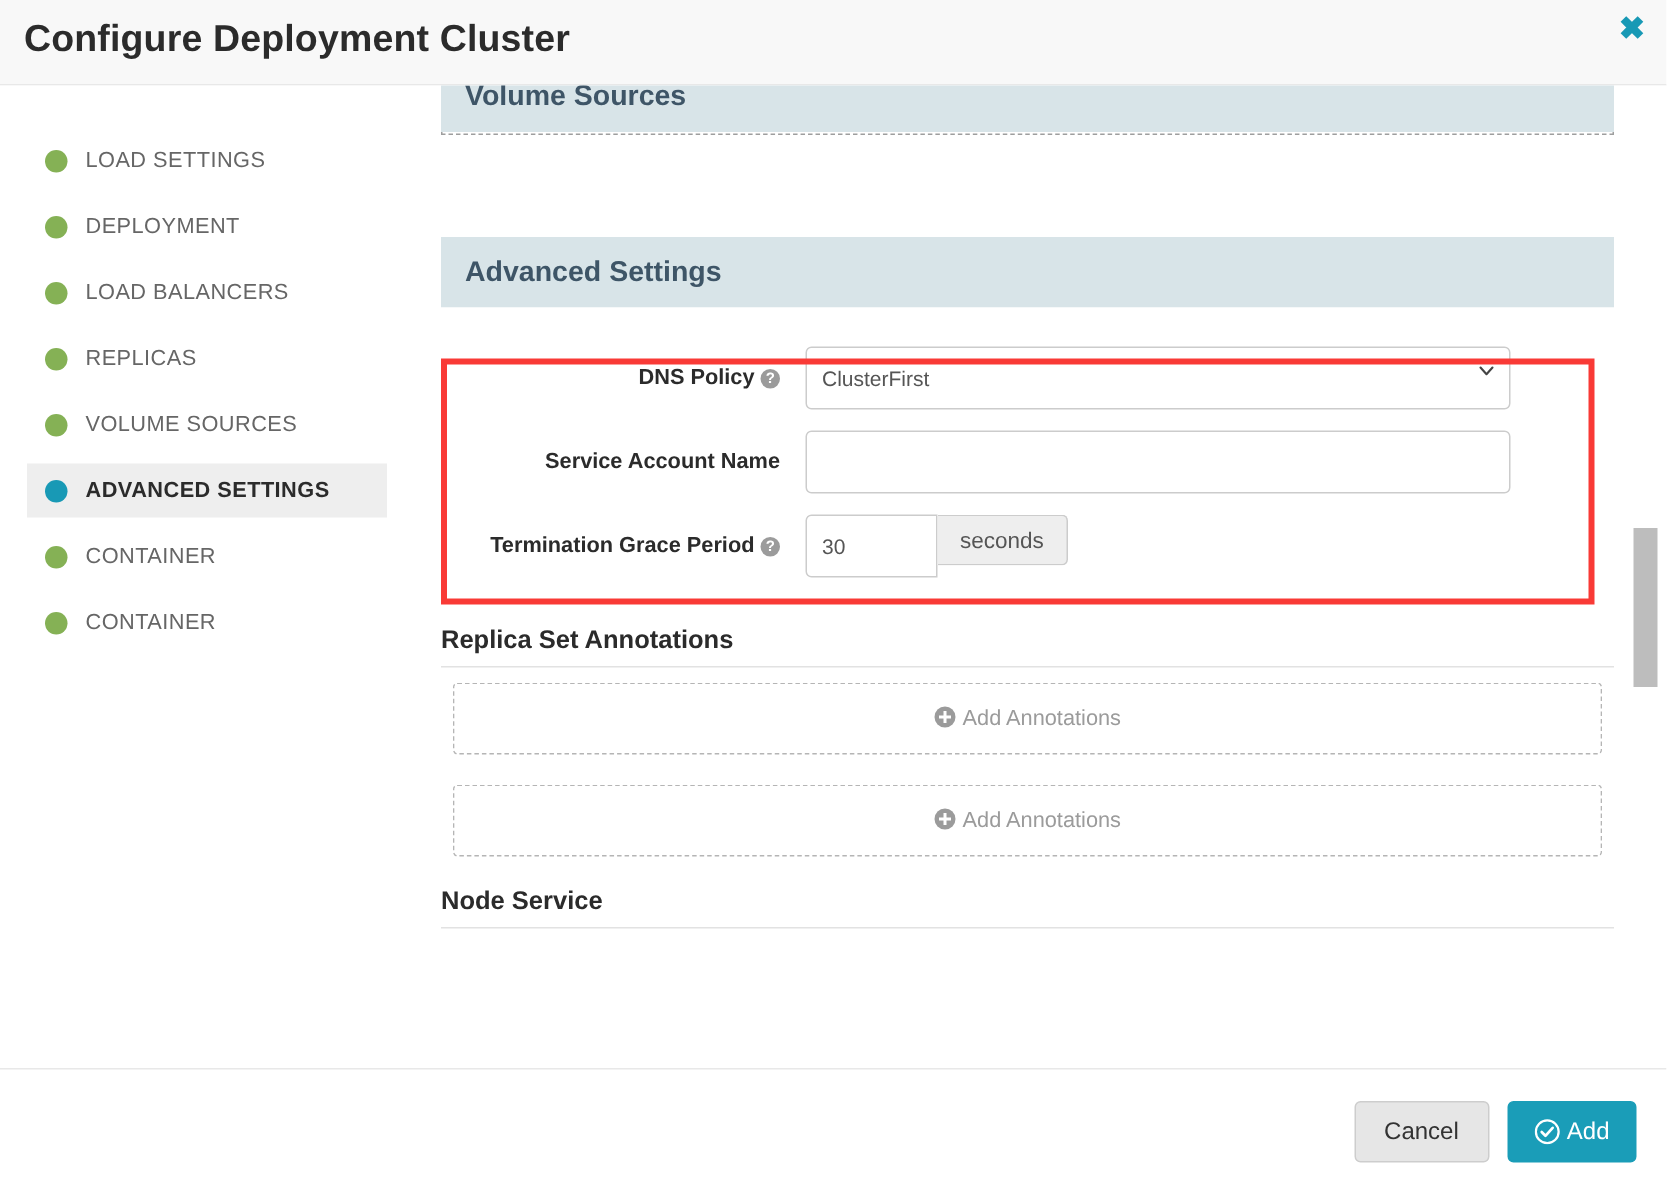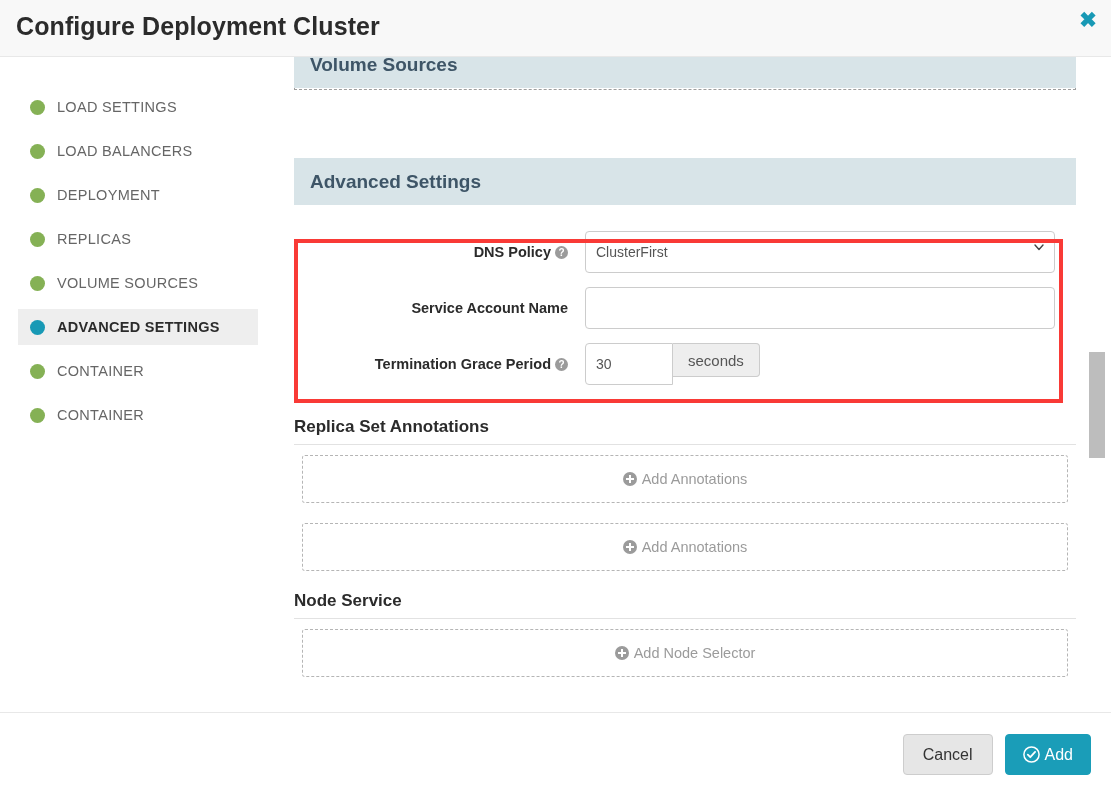--- a/index.html
+++ b/index.html
@@ -143,21 +143,20 @@
     border-top: none;
     height: 1px;
   }
   .panel-spacer {
     height: 68px;
   }
 
   .adv-panel-body {
     padding: 26px 0 18px 0;
     background: #ffffff;
-    margin-left: 48px;
   }
 
   
   .form-row {
     display: flex;
     align-items: center;
     margin-bottom: 14px;
   }
   .form-label {
     width: 243px;
@@ -384,25 +383,25 @@
 
 <div class="modal-body">
 
   <div class="wizard-nav">
     <div class="nav-item">
       <span class="nav-dot"></span>
       <span class="nav-label">LOAD SETTINGS</span>
     </div>
     <div class="nav-item">
       <span class="nav-dot"></span>
+      <span class="nav-label">DEPLOYMENT</span>
+    </div>
+    <div class="nav-item">
+      <span class="nav-dot"></span>
       <span class="nav-label">LOAD BALANCERS</span>
-    </div>
-    <div class="nav-item">
-      <span class="nav-dot"></span>
-      <span class="nav-label">DEPLOYMENT</span>
     </div>
     <div class="nav-item">
       <span class="nav-dot"></span>
       <span class="nav-label">REPLICAS</span>
     </div>
     <div class="nav-item">
       <span class="nav-dot"></span>
       <span class="nav-label">VOLUME SOURCES</span>
     </div>
     <div class="nav-item active">
@@ -479,23 +478,20 @@
       </div>
 
       <div class="section">
         <div class="add-box">
           <span class="add-box-label"><span class="plus-icon"></span><span>Add Annotations</span></span>
         </div>
       </div>
 
       <div class="section">
         <div class="section-title">Node Service</div>
-        <div class="add-box">
-          <span class="add-box-label"><span class="plus-icon"></span><span>Add Node Selector</span></span>
-        </div>
       </div>
 
     </div>
 
     <div class="highlight-box"></div>
 
     <div class="scroll-track">
       <div class="scroll-thumb"></div>
     </div>
   </div>

